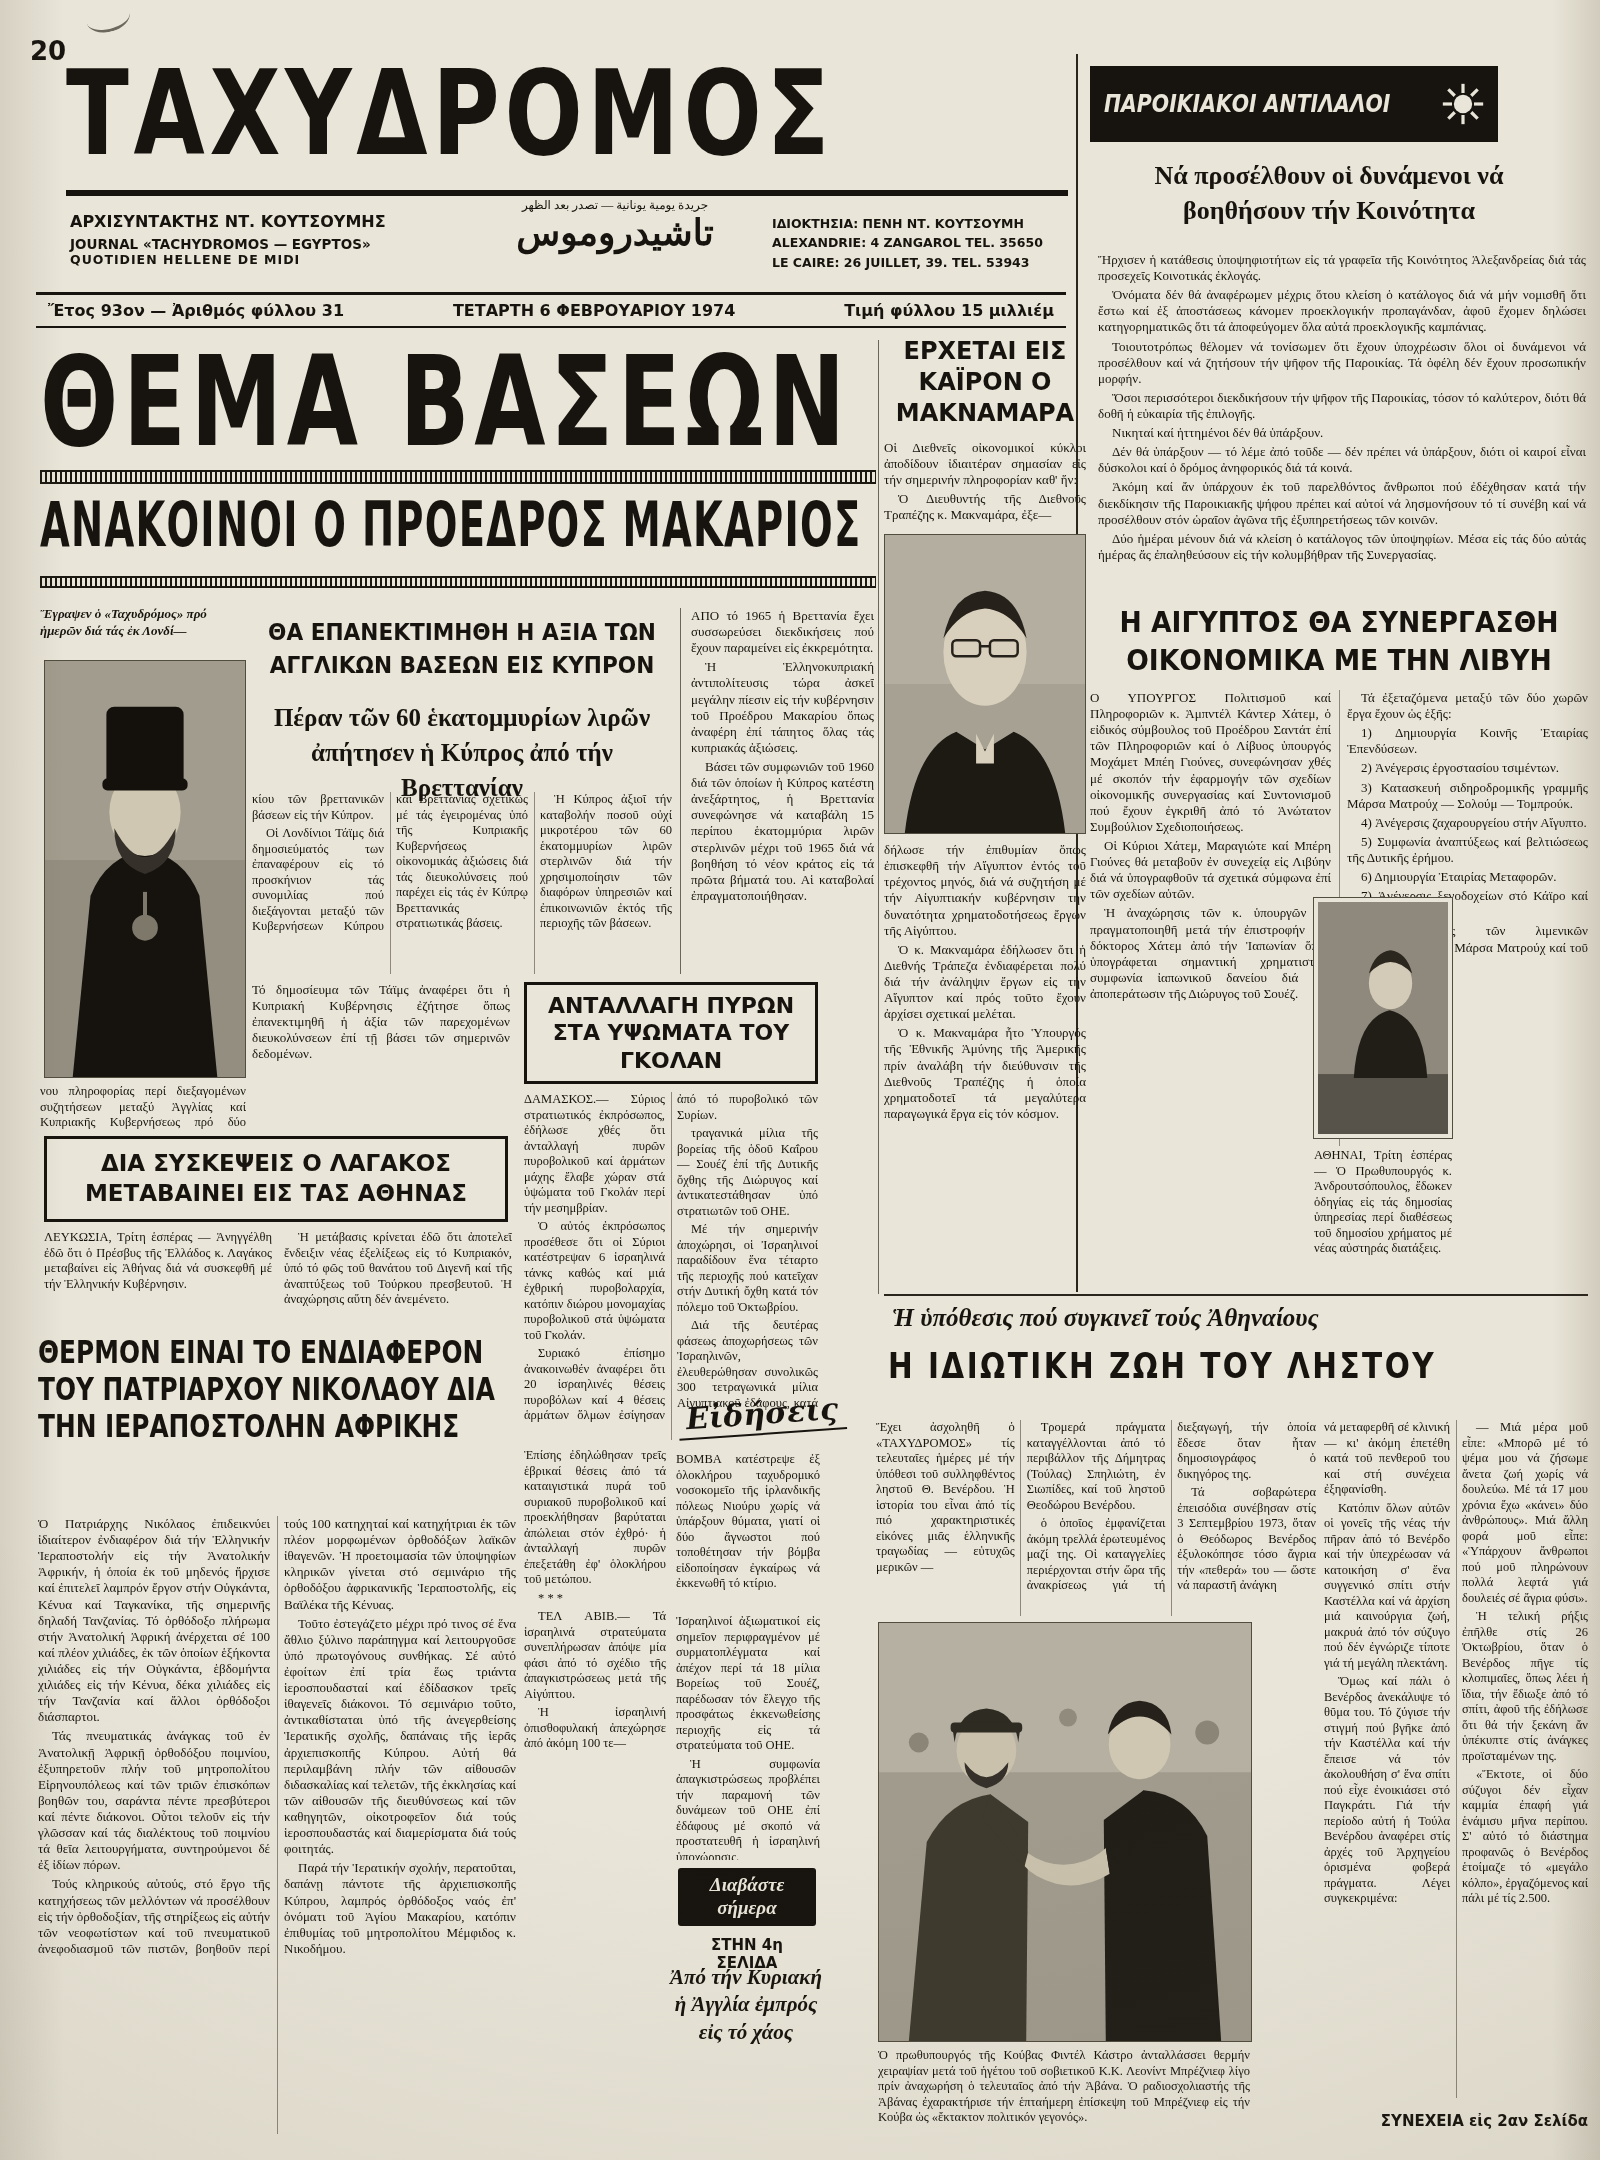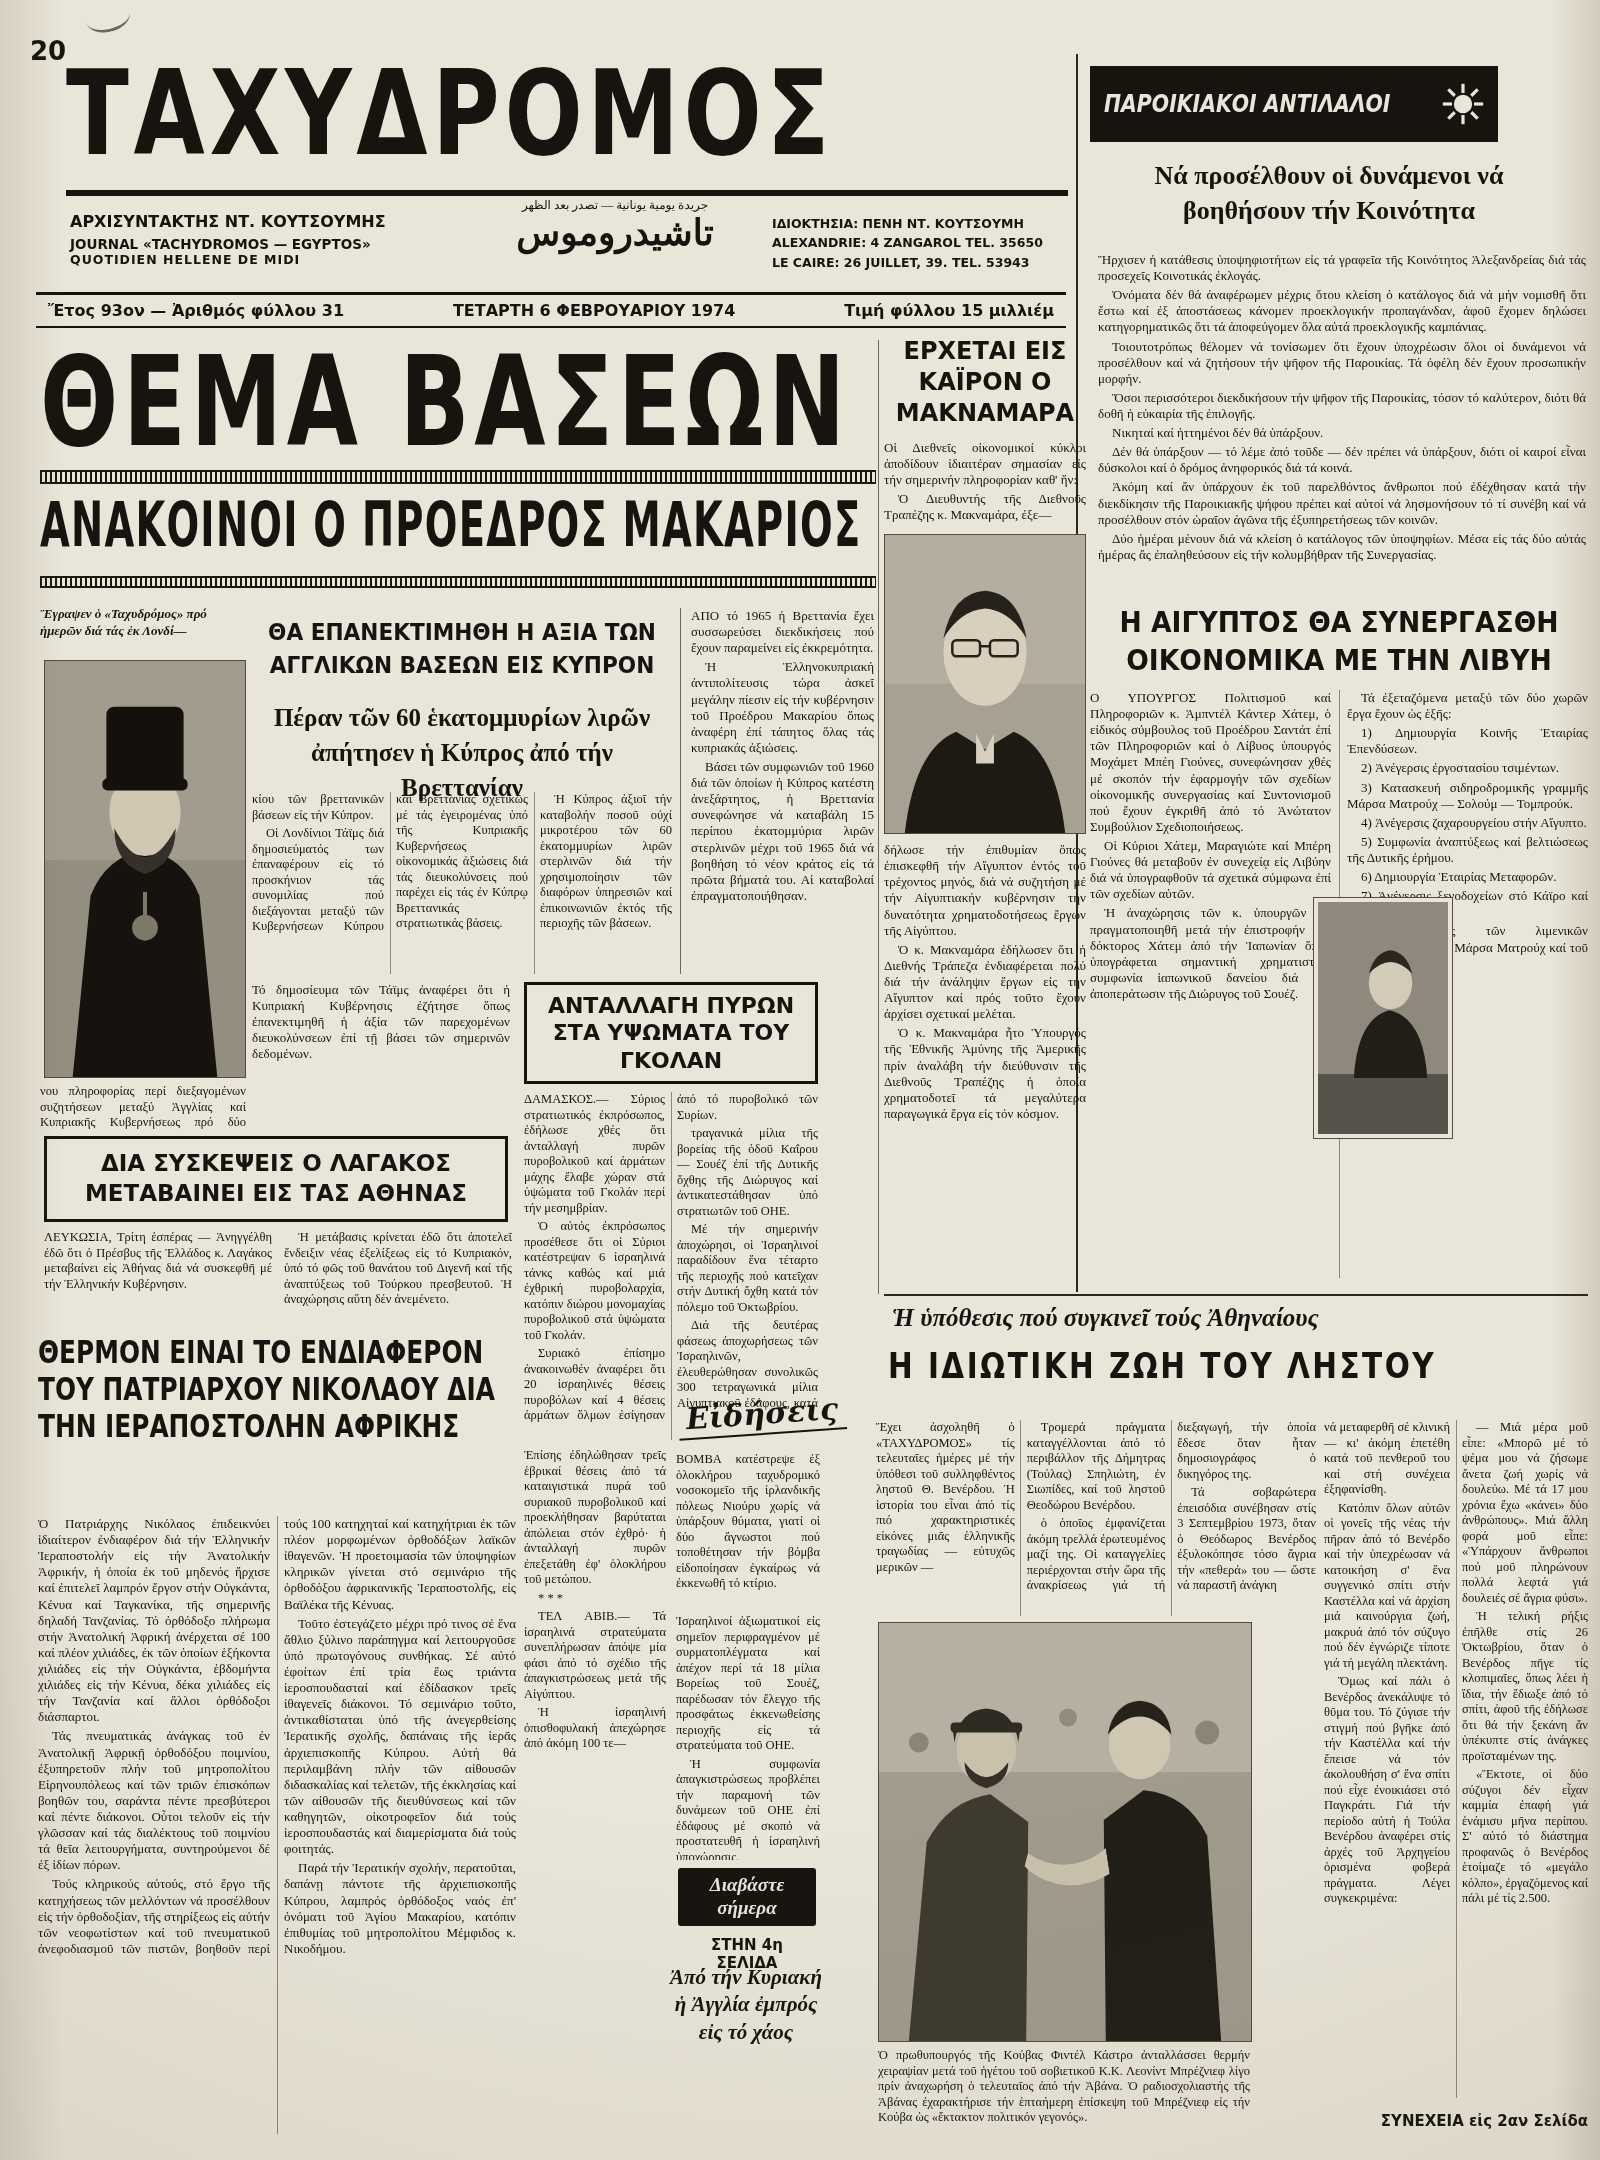--- a/index.html
+++ b/index.html
@@ -307,20 +307,21 @@
     </div>
   <div class="abs photo off-photo">
     <svg viewBox="0 0 138 240" preserveAspectRatio="none">
       <rect width="138" height="240" fill="#8e897c"></rect>
       <rect x="0" y="178" width="138" height="62" fill="#57534a"></rect>
       <path d="M38 182 Q42 120 76 112 Q112 120 116 182 Z" fill="#211e18"></path>
       <ellipse cx="77" cy="84" rx="23" ry="27" fill="#d3cbb8"></ellipse>
       <path d="M54 74 Q60 52 77 50 Q94 52 100 74 Q88 62 77 62 Q66 62 54 74 Z" fill="#2b271f"></path>
     </svg>
   </div>
+  <div class="abs ath-brief body-text small">ΑΘΗΝΑΙ, Τρίτη ἑσπέρας— Ὁ Πρωθυπουργός κ. Ἀνδρουτσόπουλος, ἔδωκεν ὁδηγίας εἰς τάς δημοσίας ὑπηρεσίας περί διαθέσεως τοῦ δημοσίου χρήματος μέ νέας αὐστηράς διατάξεις.</div>
 
   <div class="abs hr-listis"></div>
   <div class="abs li-kicker">Ἡ ὑπόθεσις πού συγκινεῖ τούς Ἀθηναίους</div>
   <h2 class="abs li-head">Η ΙΔΙΩΤΙΚΗ ΖΩΗ ΤΟΥ ΛΗΣΤΟΥ</h2>
   <div class="abs li-top body-text small">
       <p>Ἔχει ἀσχοληθῆ ὁ «ΤΑΧΥΔΡΟΜΟΣ» τίς τελευταῖες ἡμέρες μέ τήν ὑπόθεσι τοῦ συλληφθέντος ληστοῦ Θ. Βενέρδου. Ἡ ἱστορία του εἶναι ἀπό τίς πιό χαρακτηριστικές εἰκόνες μιᾶς ἑλληνικῆς τραγωδίας — εὐτυχῶς μερικῶν —</p>
       <p>Τρομερά πράγματα καταγγέλλονται ἀπό τό περιβάλλον τῆς Δήμητρας (Τούλας) Σπηλιώτη, ἐν Σιωπίδες, καί τοῦ ληστοῦ Θεοδώρου Βενέρδου.</p>
       <p>ὁ ὁποῖος ἐμφανίζεται ἀκόμη τρελλά ἐρωτευμένος μαζί της. Οἱ καταγγελίες περιέρχονται στήν ὥρα τῆς ἀνακρίσεως γιά τή διεξαγωγή, τήν ὁποία ἔδεσε ὅταν ἦταν δημοσιογράφος ὁ δικηγόρος της.</p>
       <p>Τά σοβαρώτερα ἐπεισόδια συνέβησαν στίς 3 Σεπτεμβρίου 1973, ὅταν ὁ Θεόδωρος Βενέρδος ἐξυλοκόπησε τόσο ἄγρια τήν «πεθερά» του — ὥστε νά παραστῆ ἀνάγκη</p>
     </div>

